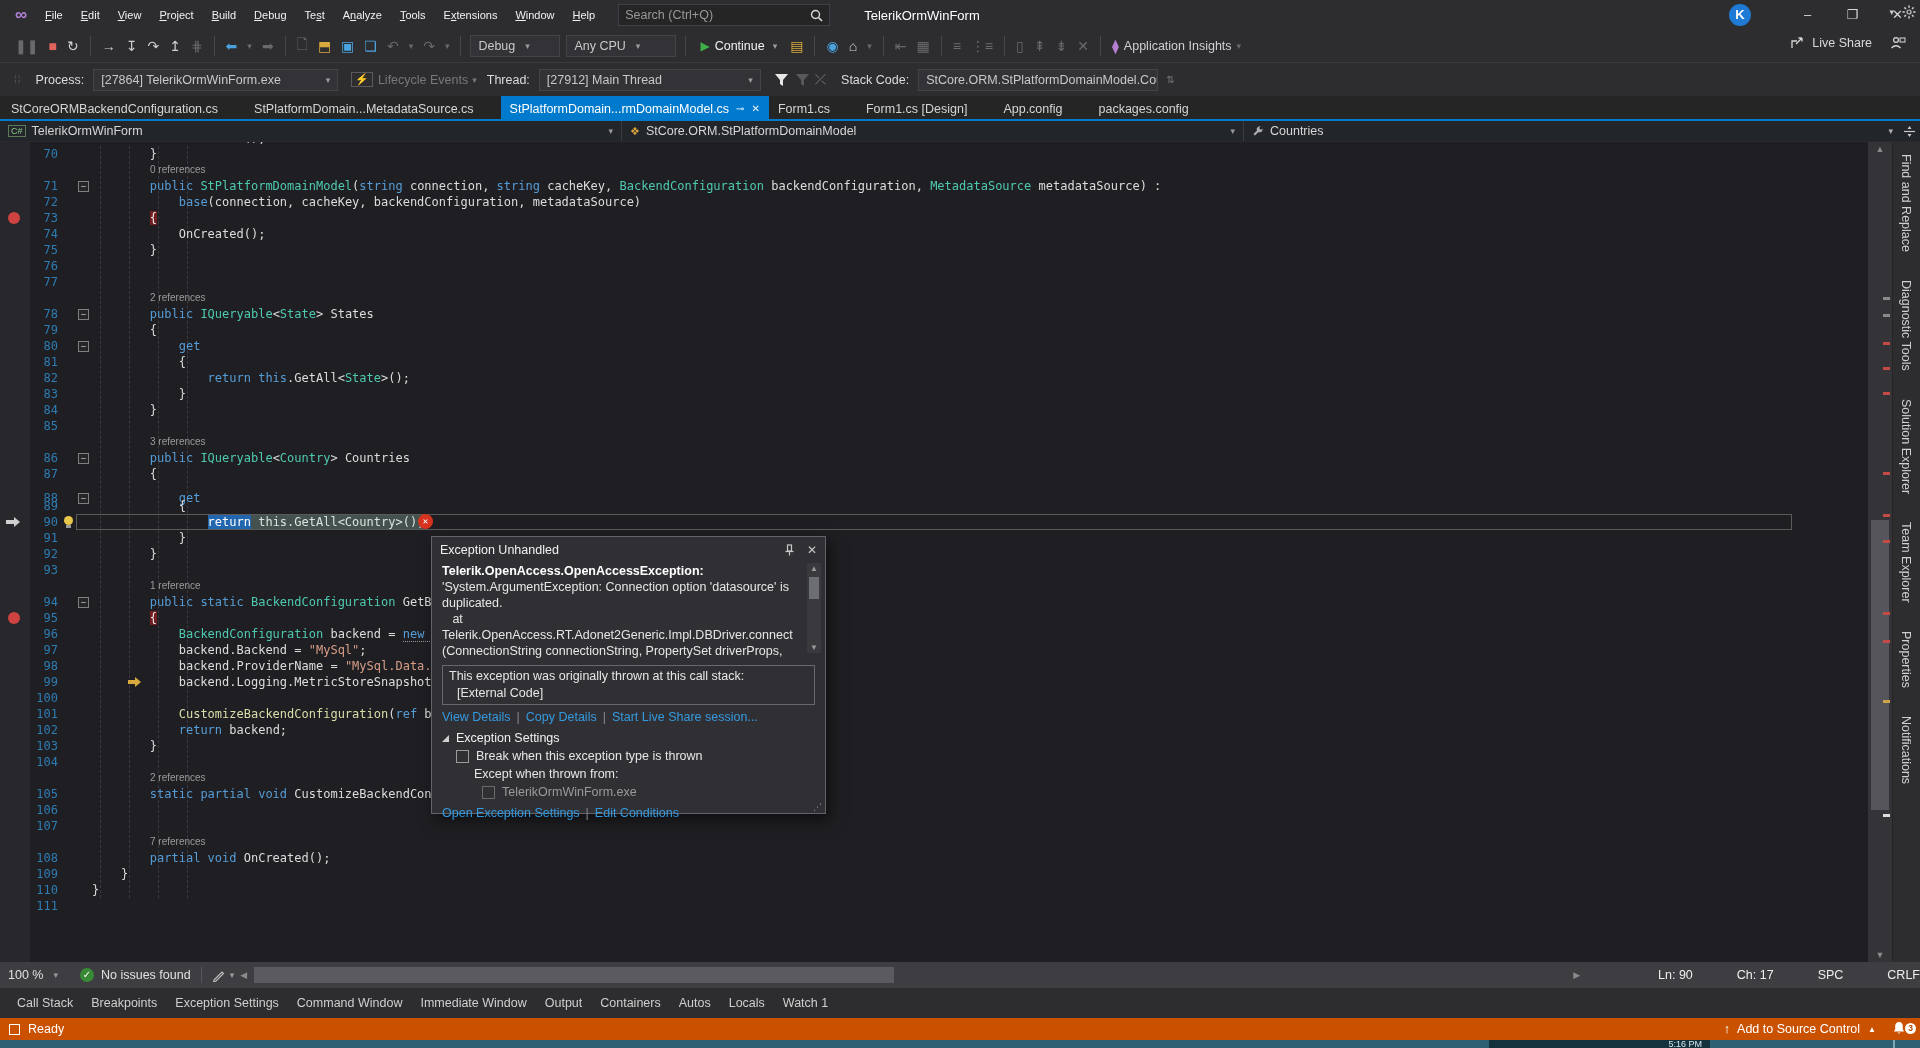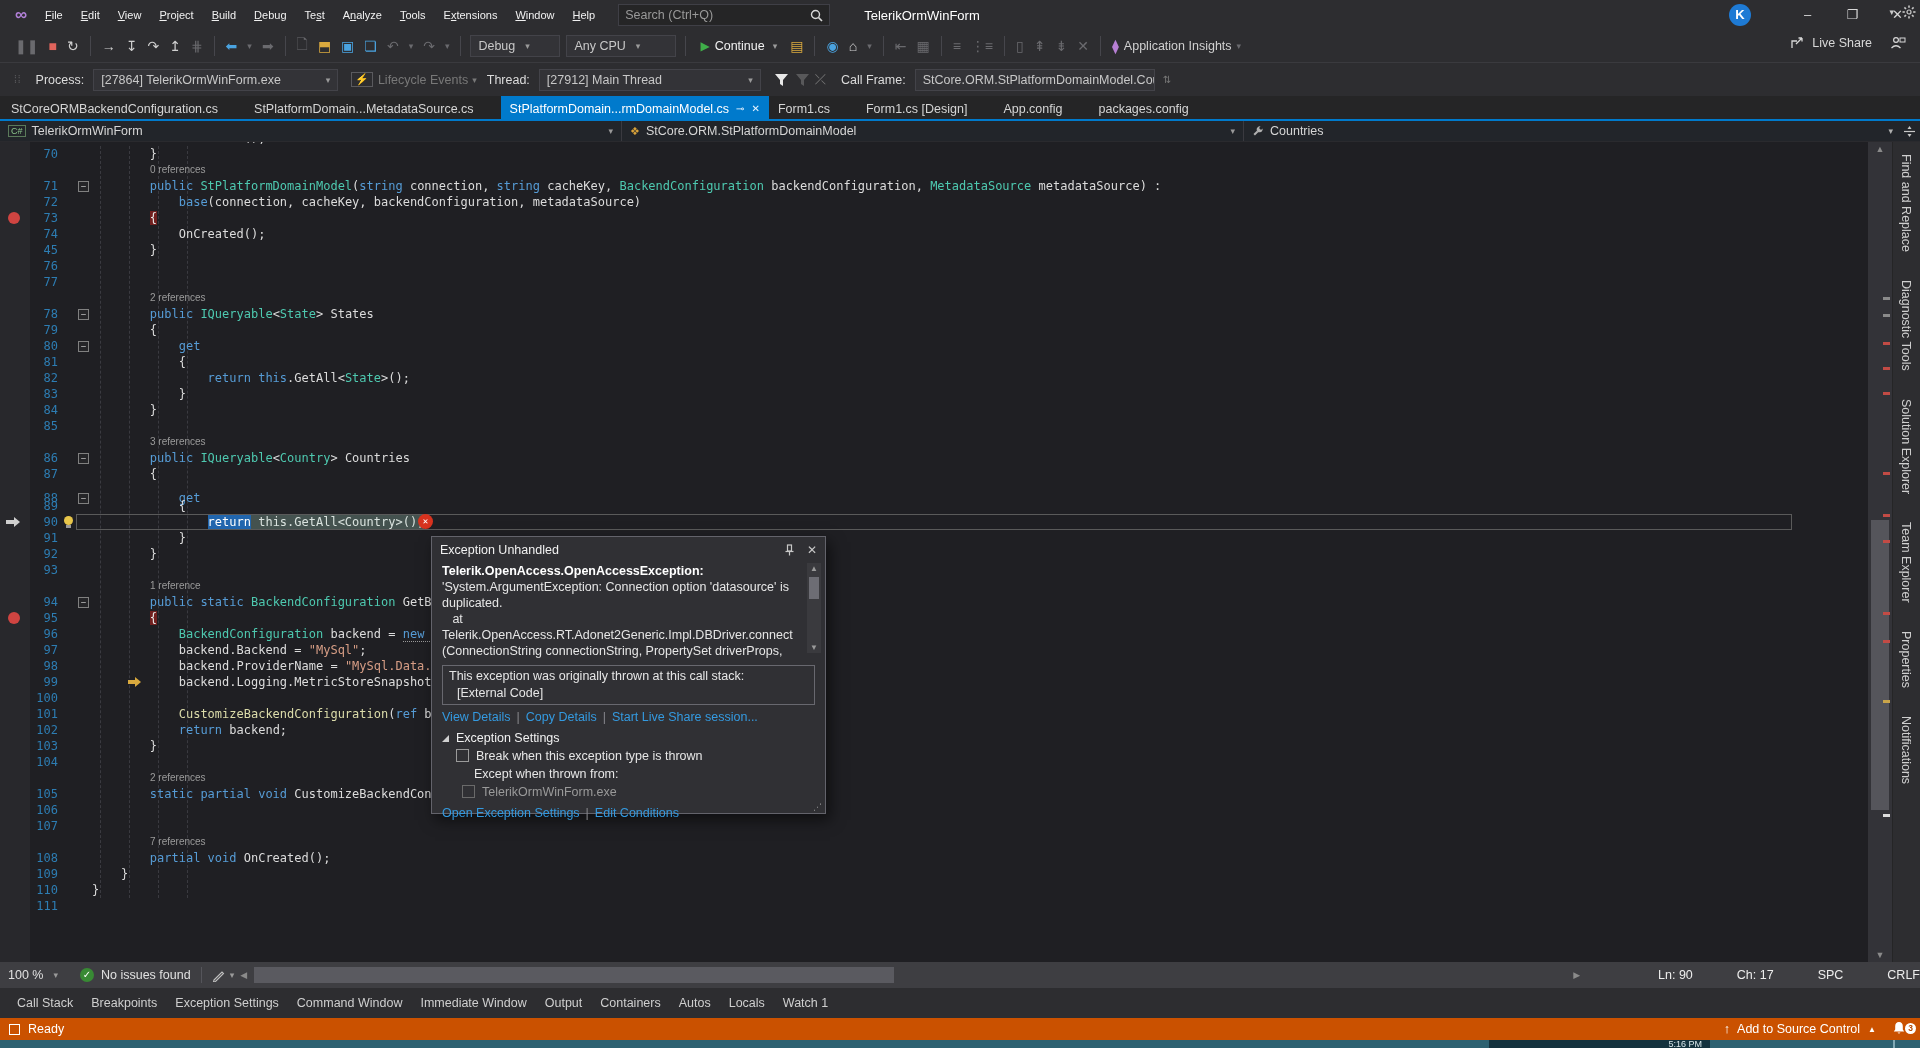--- a/index.html
+++ b/index.html
@@ -99,21 +99,21 @@
   #popup-scroll { position:absolute; right:4px; top:0; width:14px; height:90px; background:#3a3a3e; }
   #popup-scroll .sa { position:absolute; left:0; width:14px; text-align:center; color:#9a9a9a; font-size:8px; }
   #popup-scroll .sth { position:absolute; left:2px; top:14px; width:10px; height:22px; background:#6d6d74; }
   #csbox { border:1px solid #68686f; margin-top:6px; padding:2px 6px; line-height:17px; color:#e6e6e6; }
   #csbox .frame { padding-left:8px; }
   .linkrow { margin-top:5px; }
   .plink { color:#349ae0; }
   .ldiv { color:#85858a; margin:0 6px; }
   #excset-head { margin-top:7px; display:flex; align-items:center; color:#f1f1f1; }
   .exp-tri { width:0; height:0; border-left:7px solid transparent; border-bottom:7px solid #d0d0d0; margin-right:7px; }
-  .cbrow { display:flex; align-items:flex-start; margin-top:4px; color:#e6e6e6; }
+  .cbrow { display:flex; align-items:flex-end; margin-top:4px; color:#e6e6e6; }
   .cbox { width:13px; height:13px; border:1px solid #9a9a9a; background:transparent; margin-right:7px; }
   .cbrow.dim { color:#9a9a9a; }
   .cbrow.dim .cbox { border-color:#6a6a6a; }
   #grip { position:absolute; right:2px; bottom:1px; color:#9a9a9a; font-size:9px; letter-spacing:1px; }
 
   
   #edstatus { position:absolute; left:0; top:962px; width:1920px; height:26px; background:#3e3e42; display:flex; align-items:center; font-size:12.5px; color:#e0e0e0; }
   #zoomdd { display:flex; align-items:center; padding:0 8px; height:26px; }
   #issuecheck { width:14px; height:14px; border-radius:50%; background:#388a34; color:#fff; font-size:10px; line-height:14px; text-align:center; margin:0 7px 0 14px; }
   .vdiv { width:1px; height:16px; background:#55555b; margin:0 10px; }
@@ -260,21 +260,21 @@
         <span>[27912] Main Thread</span>
         <span class="car" style="margin-left:auto">▾</span>
       </div>
     <svg width="15" height="14" viewBox="0 0 15 14" style="margin-left:10px">
         <polygon points="1,1 14,1 9,7 9,13 6,11 6,7" fill="#e8e8e8"></polygon>
       </svg>
     <svg width="15" height="14" viewBox="0 0 15 14" style="margin-left:6px;opacity:.4">
         <polygon points="1,1 14,1 9,7 9,13 6,11 6,7" fill="#9a9a9a"></polygon>
       </svg>
     <span class="tbi dim">⤫</span>
-    <span class="lbl">Call Frame:</span>
+    <span class="lbl">Stack Code:</span>
     <div class="ddbox" style="width:240px;overflow:hidden">
         <span style="white-space:nowrap">StCore.ORM.StPlatformDomainModel.Cou</span>
       </div>
     <span class="tbi dim" style="font-size:10px">⇅</span>
   </div>
 
   <div id="tabstrip" class="bar">
       <div class="tab" style="margin-right: 18px;">
         <span>StCoreORMBackendConfiguration.cs</span>
       </div>
@@ -374,21 +374,21 @@
         <div class="crow" style="top: 68px;">
           <span class="lnum">73</span>
           <span class="code"><span class="sg-p">        </span><span class="sg-bpb">{</span></span>
           <span class="bpdot"></span>
         </div>
         <div class="crow" style="top: 84px;">
           <span class="lnum">74</span>
           <span class="code"><span class="sg-p">            OnCreated();</span></span>
         </div>
         <div class="crow" style="top: 100px;">
-          <span class="lnum">45</span>
+          <span class="lnum">75</span>
           <span class="code"><span class="sg-p">        }</span></span>
         </div>
         <div class="crow" style="top: 116px;">
           <span class="lnum">76</span>
           <span class="code"><span class="sg-p"></span></span>
         </div>
         <div class="crow" style="top: 132px;">
           <span class="lnum">77</span>
           <span class="code"><span class="sg-p"></span></span>
         </div>
@@ -621,21 +621,21 @@
         <span class="exp-tri"></span>
         <span>Exception Settings</span>
       </div>
       <div class="cbrow" style="margin-left:14px">
         <span class="cbox"></span>
         <span>Break when this exception type is thrown</span>
       </div>
       <div class="cbrow" style="margin-left:32px">
         <span>Except when thrown from:</span>
       </div>
-      <div class="cbrow dim" style="margin-left:20px">
+      <div class="cbrow dim" style="margin-left:40px">
         <span class="cbox"></span>
         <span>TelerikOrmWinForm.exe</span>
       </div>
       <div class="linkrow" id="linkrow2" style="margin-top:7px"><span class="plink">Open Exception Settings</span><span class="ldiv">|</span><span class="plink">Edit Conditions</span></div>
     </div>
     <div id="grip">⋰</div>
   </div>
 
   <div id="edstatus">
     <div id="zoomdd">

